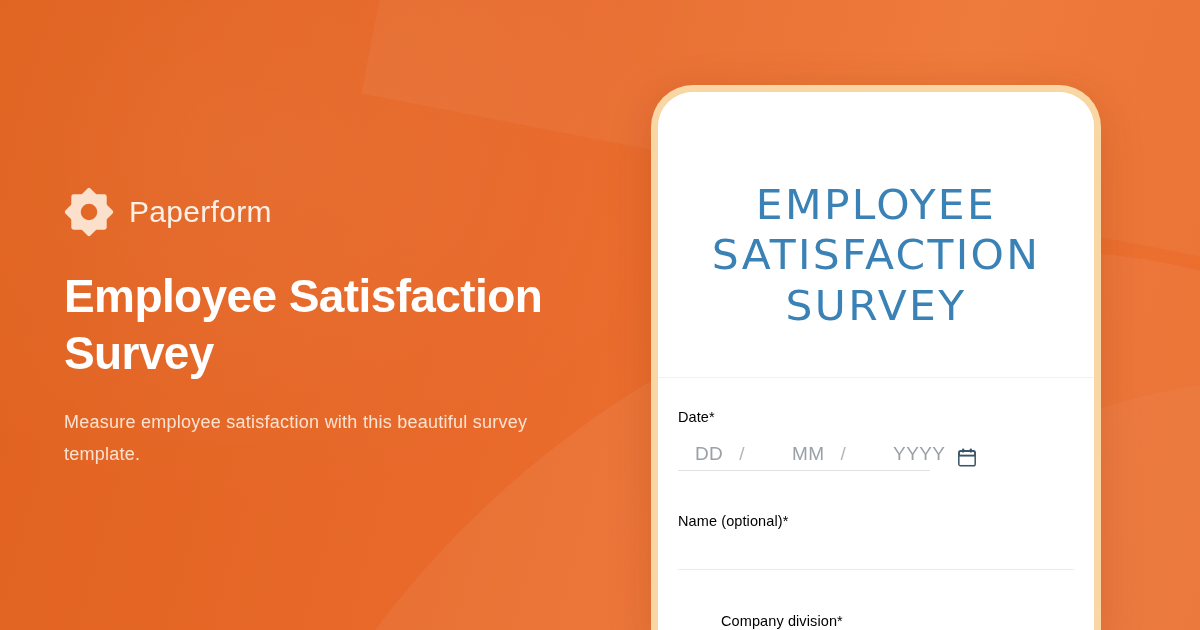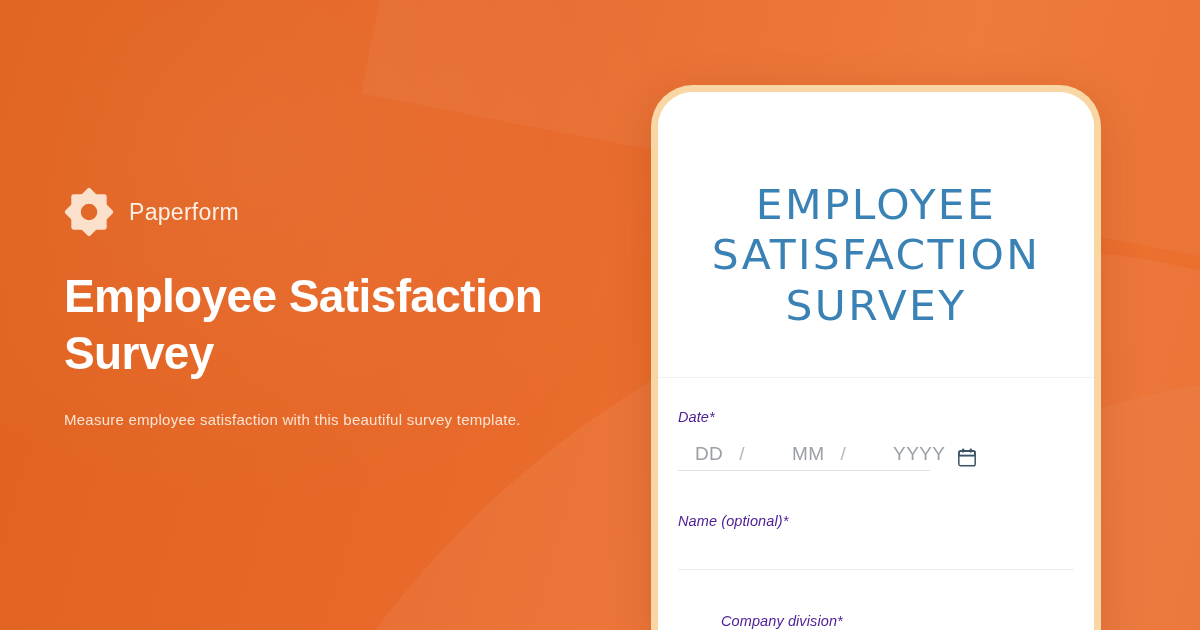--- a/index.html
+++ b/index.html
@@ -86,41 +86,41 @@
   }
 
   .brand-mark {
     width: 50px;
     height: 50px;
     flex: 0 0 50px;
     position: relative;
   }
 
   .brand-name {
-    font-size: 23px;
+    font-size: 30px;
     font-weight: 300;
     letter-spacing: 0.3px;
     color: #fdf0e6;
     line-height: 1;
     white-space: nowrap;
   }
 
   .headline {
     margin-top: 30px;
     font-size: 46px;
     line-height: 1.23;
     font-weight: 700;
     color: #ffffff;
     letter-spacing: -0.6px;
     max-width: 540px;
   }
 
   .subhead {
     margin-top: 26px;
-    font-size: 15px;
+    font-size: 18px;
     line-height: 1.75;
     font-weight: 400;
     color: #fbe3d2;
     letter-spacing: 0.25px;
     max-width: 505px;
   }
 
   
   .card {
     position: absolute;
@@ -165,24 +165,23 @@
 
   .field {
     position: absolute;
     left: 20px;
     right: 20px;
   }
 
   .field-label {
     font-size: 14.5px;
     font-weight: 400;
-    color: #4c1d95;
+    color: #000000;
     letter-spacing: 0.1px;
     line-height: 1.3;
-    font-style: italic;
   }
 
   
   .field-date { top: 316px; }
 
   .date-row {
     margin-top: 16px;
     display: flex;
     align-items: flex-end;
     gap: 0;

